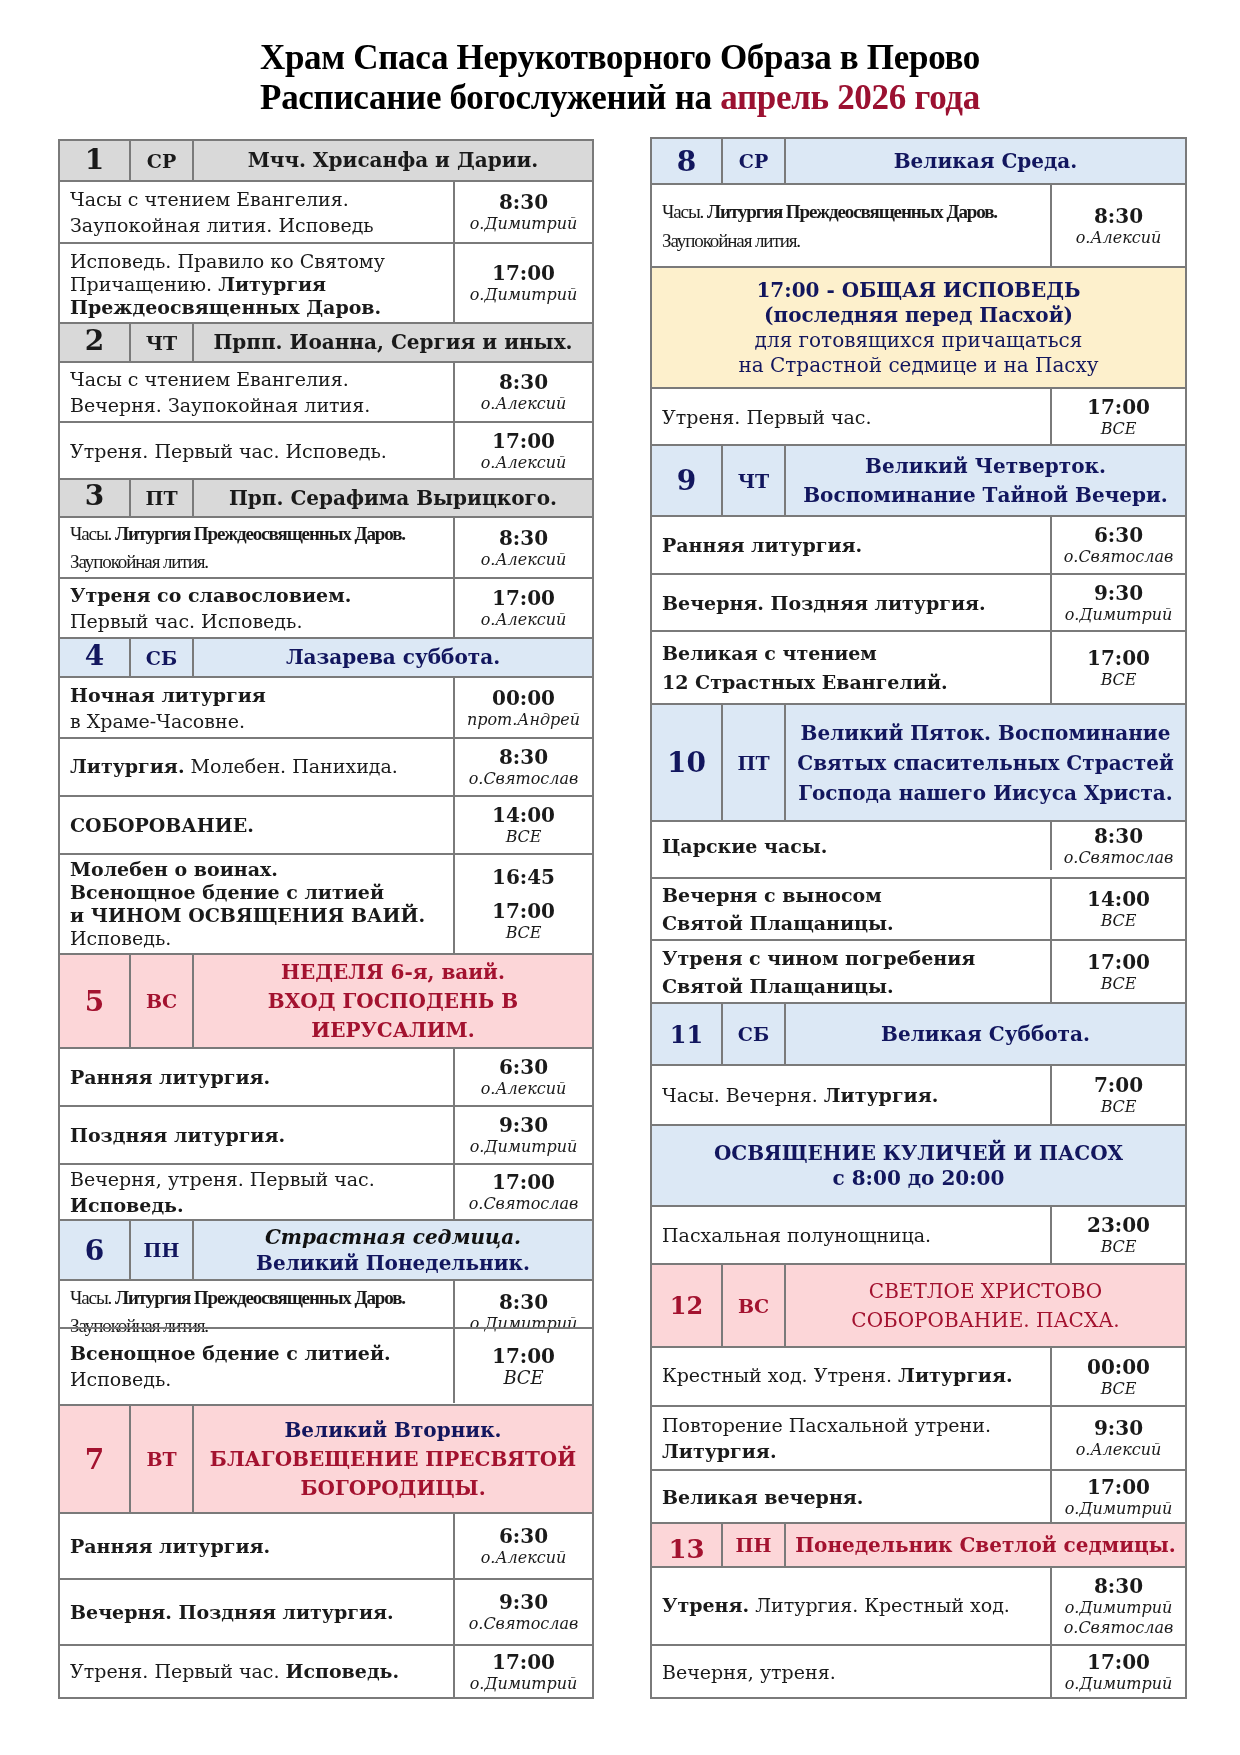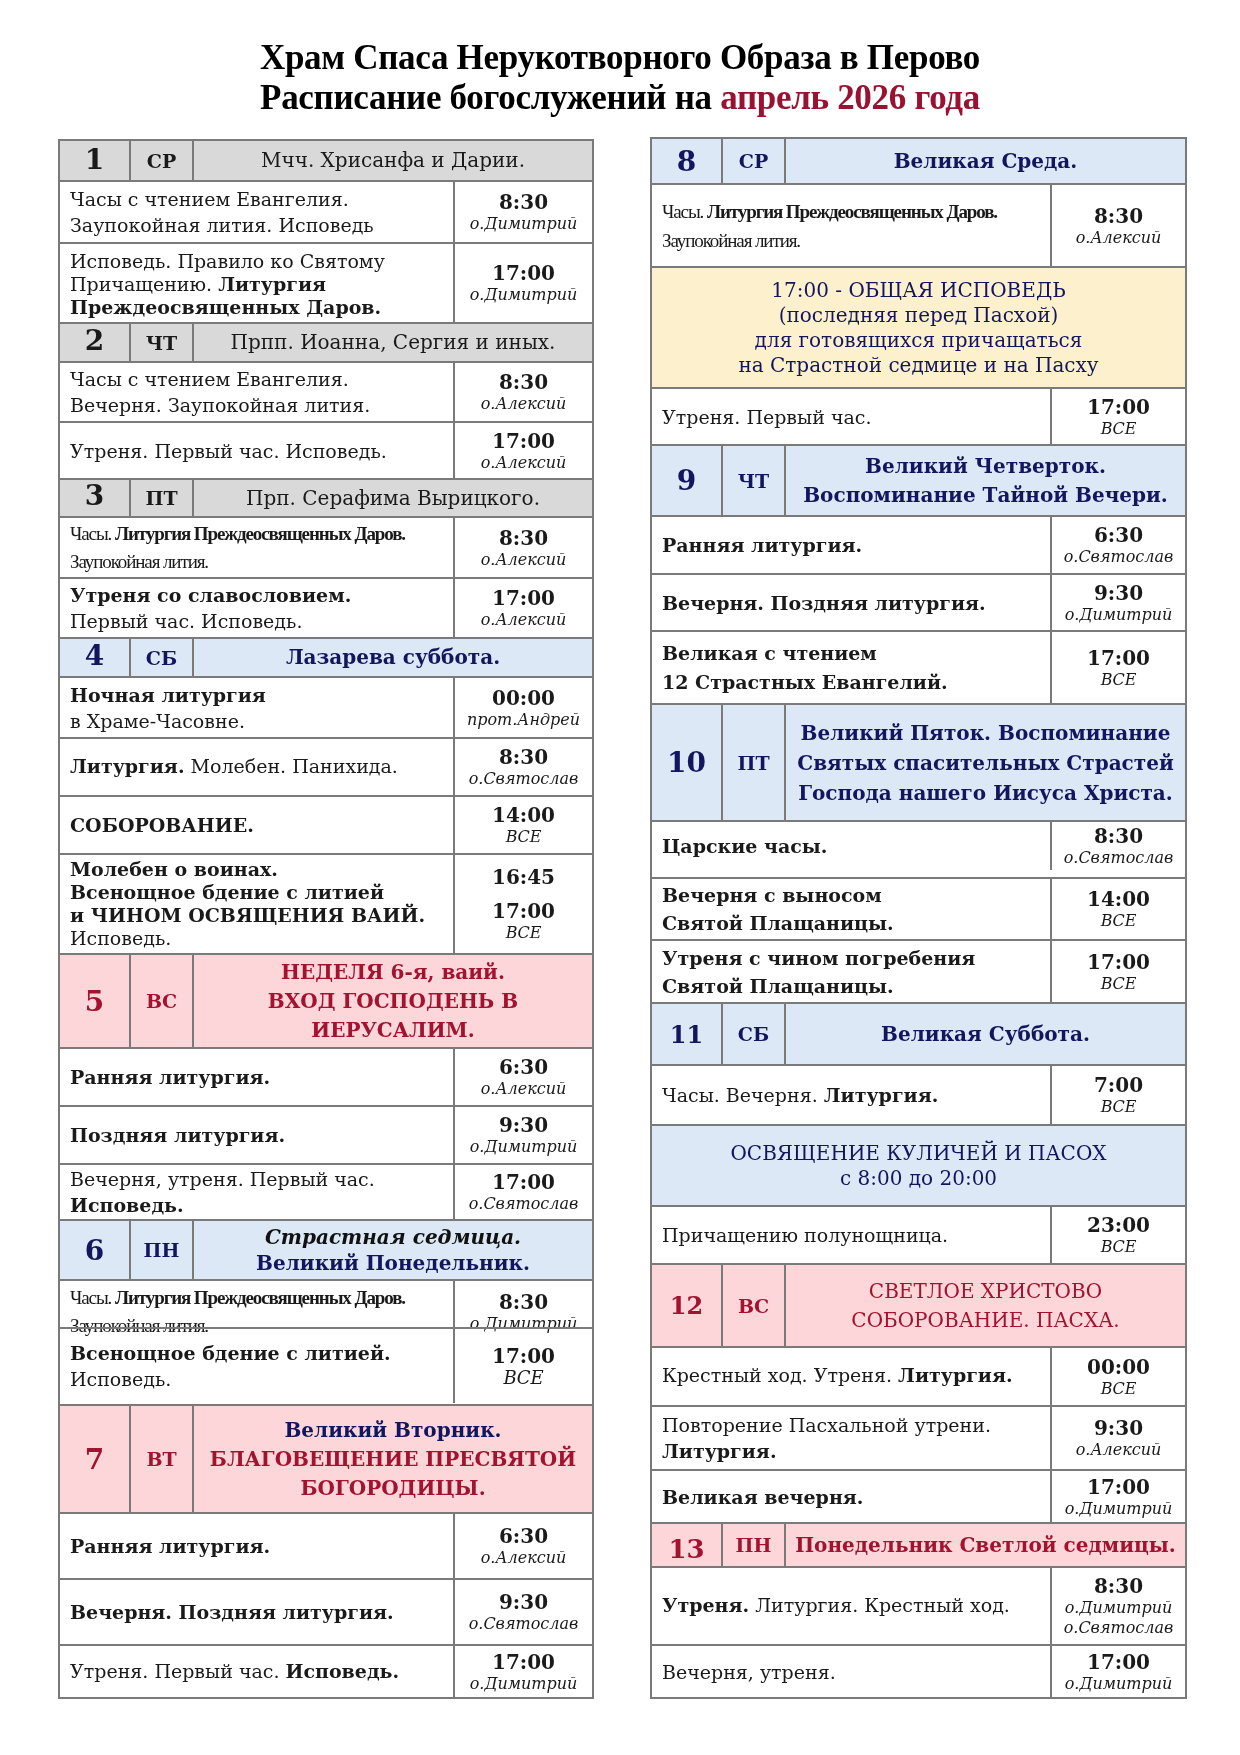--- a/index.html
+++ b/index.html
@@ -11,41 +11,41 @@
   .col { position: absolute; border-left: 2px solid #7a7a7a; border-right: 2px solid #7a7a7a; border-bottom: 2px solid #7a7a7a; box-sizing: border-box; }
   .col.left { left: 58px; width: 536px; top: 139px; height: 1560px; }
   .col.right { left: 650px; width: 537px; top: 137px; height: 1562px; }
   .row { position: absolute; left: 0; right: 0; box-sizing: border-box; border-top: 2px solid #7a7a7a; }
   .hdr { display: flex; }
   .hdr .num { width: 71px; border-right: 2px solid #7a7a7a; display: flex; align-items: flex-end; justify-content: center; font-weight: bold; font-size: 28px; padding-bottom: 4px; box-sizing: border-box; }
   .hdr .dow { width: 63px; border-right: 2px solid #7a7a7a; display: flex; align-items: center; justify-content: center; font-weight: bold; font-size: 19px; box-sizing: border-box; }
   .hdr .name { flex: 1; display: flex; align-items: center; justify-content: center; text-align: center; font-size: 20px; line-height: 29px; padding: 0 8px; box-sizing: border-box; }
   .hdr.mid .num { align-items: center; padding-bottom: 0; }
   .gray { background: #d9d9d9; color: #1a1a1a; }
-  .gray .name { font-weight: normal; border-radius: 19px; }
+  .gray .name { font-weight: bold; border-radius: 19px; }
   .blue { background: #dce8f5; color: #12165e; }
   .blue .name { font-weight: bold; }
   .pink { background: #fcd6d8; color: #a3122f; }
   .pink .name { font-weight: bold; }
   .navy { color: #12165e; }
   .ital { font-style: italic; font-weight: bold; color: #111; }
   .svc { display: flex; }
   .svc .desc { flex: 1; padding: 2px 10px; display: flex; flex-direction: column; justify-content: center; font-size: 19px; line-height: 26px; box-sizing: border-box; }
   .svc .time { border-left: 2px solid #7a7a7a; display: flex; flex-direction: column; align-items: center; justify-content: center; box-sizing: border-box; }
   .left .svc .time { width: 139px; }
   .right .svc .time { width: 135px; }
   .time .clock { font-weight: bold; font-size: 20px; line-height: 24px; }
   .time .priest { font-style: italic; font-size: 16px; line-height: 20px; color: #1a1a1a; }
   .time .gap { height: 10px; }
   .b { font-weight: bold; }
   .cond { letter-spacing: -1.1px; font-family: "Liberation Serif", serif; font-size: 21px; }
   .banner { display: flex; flex-direction: column; align-items: center; justify-content: center; text-align: center; font-size: 20px; line-height: 25px; color: #12165e; }
   .banner.yellow { background: #fdf0cc; }
   .banner.lblue { background: #dce8f5; }
-  .banner .strong { font-weight: normal; }
+  .banner .strong { font-weight: bold; }
   .big { font-size: 23px; line-height: 30px; }
 </style>
 </head>
 <body>
 
 <div class="title t1">Храм Спаса Нерукотворного Образа в Перово</div>
 <div class="title t2"><span>Расписание богослужений на</span> <span class="accent">апрель 2026 года</span></div>
 
 <div class="col left">
 
@@ -383,21 +383,21 @@
         <span class="clock">7:00</span>
         <span class="priest">ВСЕ</span>
       </div>
   </div>
   <div class="row banner lblue" style="top:987px;height:81px;">
     <span class="strong">ОСВЯЩЕНИЕ КУЛИЧЕЙ И ПАСОХ</span>
     <span class="strong">с 8:00 до 20:00</span>
   </div>
   <div class="row svc" style="top:1068px;height:58px;">
     <div class="desc">
-        <span>Причащению полунощница.</span>
+        <span>Пасхальная полунощница.</span>
       </div>
     <div class="time">
         <span class="clock">23:00</span>
         <span class="priest">ВСЕ</span>
       </div>
   </div>
 
   <div class="row hdr pink mid" style="top:1126px;height:83px;">
     <div class="num" style="font-size:24px;">12</div>
     <div class="dow">ВС</div>

